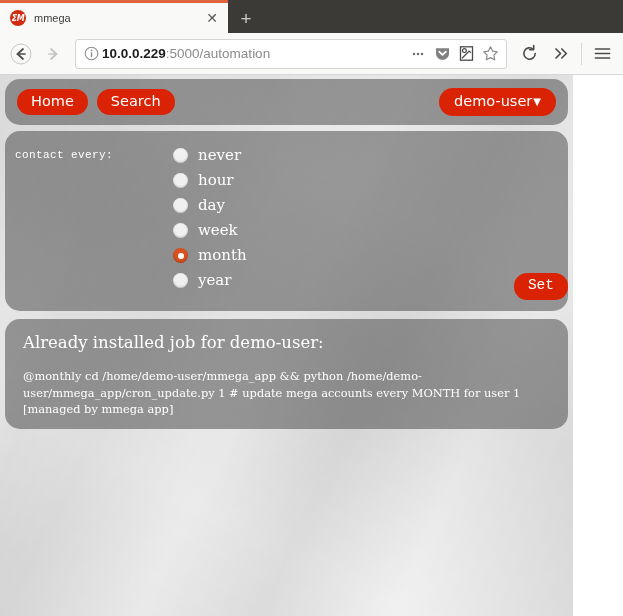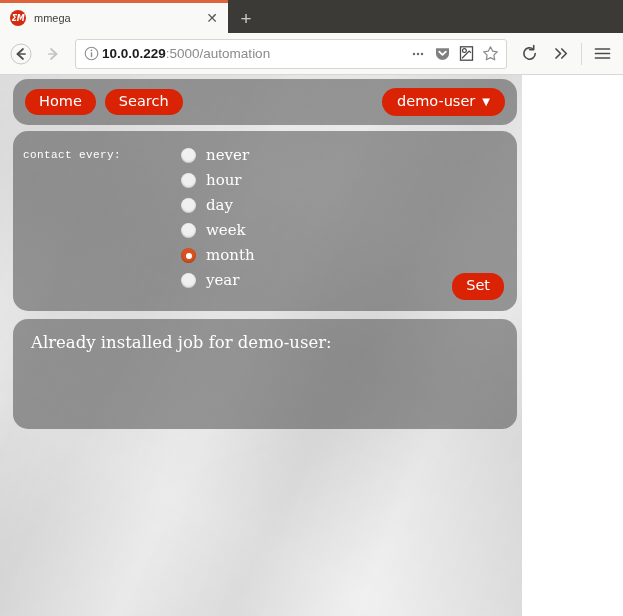--- a/index.html
+++ b/index.html
@@ -141,31 +141,31 @@
   #chrome-sep {
     width: 1px; height: 22px;
     background: #d9d9d7;
     margin: 0 3px;
     flex: none;
   }
 
   
   #page {
     position: relative;
-    width: 522px;
+    width: 573px;
     height: 541px;
     overflow: hidden;
     background:
       
       linear-gradient(117deg, rgba(0,0,0,0.045) 0%, rgba(255,255,255,0) 18%, rgba(0,0,0,0.03) 33%, rgba(255,255,255,0) 49%, rgba(0,0,0,0.05) 63%, rgba(255,255,255,0) 78%, rgba(0,0,0,0.035) 100%),
       linear-gradient(-72deg, rgba(0,0,0,0.05) 0%, rgba(255,255,255,0) 22%, rgba(0,0,0,0.025) 41%, rgba(255,255,255,0) 58%, rgba(0,0,0,0.055) 82%, rgba(255,255,255,0) 100%),
       linear-gradient(28deg, rgba(0,0,0,0.03) 0%, rgba(255,255,255,0) 26%, rgba(0,0,0,0.04) 55%, rgba(255,255,255,0) 73%, rgba(0,0,0,0.03) 100%),
       linear-gradient(160deg, rgba(0,0,0,0.035) 0%, rgba(255,255,255,0) 30%, rgba(0,0,0,0.03) 64%, rgba(255,255,255,0) 100%),
       #f2f2f2;
-    padding: 4px 5px 0 13px;
+    padding: 4px 5px 0 5px;
   }
 
   .panel {
     background: rgba(70,70,70,0.52);
     border-radius: 15px;
     position: relative;
   }
 
   
   #header-bar {
@@ -189,21 +189,21 @@
     border: none;
     display: inline-block;
   }
 
   #user-menu {
     margin-left: auto;
     padding: 6px 15px 7px;
     border-radius: 15px;
     display: flex;
     align-items: center;
-    gap: 7px;
+    gap: 1px;
   }
   #user-caret { font-size: 10px; line-height: 1; }
 
   
   #form-panel {
     height: 180px;
     margin-bottom: 8px;
     padding: 16px 14px 0 10px;
     position: relative;
   }
@@ -254,24 +254,25 @@
 
   .radio-label {
     color: #ffffff;
     font-family: "DejaVu Serif", serif;
     font-size: 15px;
     line-height: 1;
   }
 
   #set-button {
     position: absolute;
-    right: 13px;
+    right: 0;
     bottom: 11px;
     padding: 5px 14px 6px;
     border-radius: 13px;
+    font-family: Liberation Mono, monospace;
   }
 
   
   #info-panel {
     height: 110px;
     padding: 14px 18px;
   }
 
   #info-title {
     color: #ffffff;
@@ -436,15 +437,16 @@
         <span class="radio-label">year</span>
       </label>
 
     </div>
 
     <span id="set-button" class="pill">Set</span>
   </div>
 
   <div id="info-panel" class="panel">
     <div id="info-title">Already installed job for demo-user:</div>
+    <div id="cron-text">@monthly cd /home/demo-user/mmega_app &amp;&amp; python /home/demo-user/mmega_app/cron_update.py 1 # update mega accounts every MONTH for user 1 [managed by mmega app]</div>
   </div>
 
 </div>
 
 </body></html>

